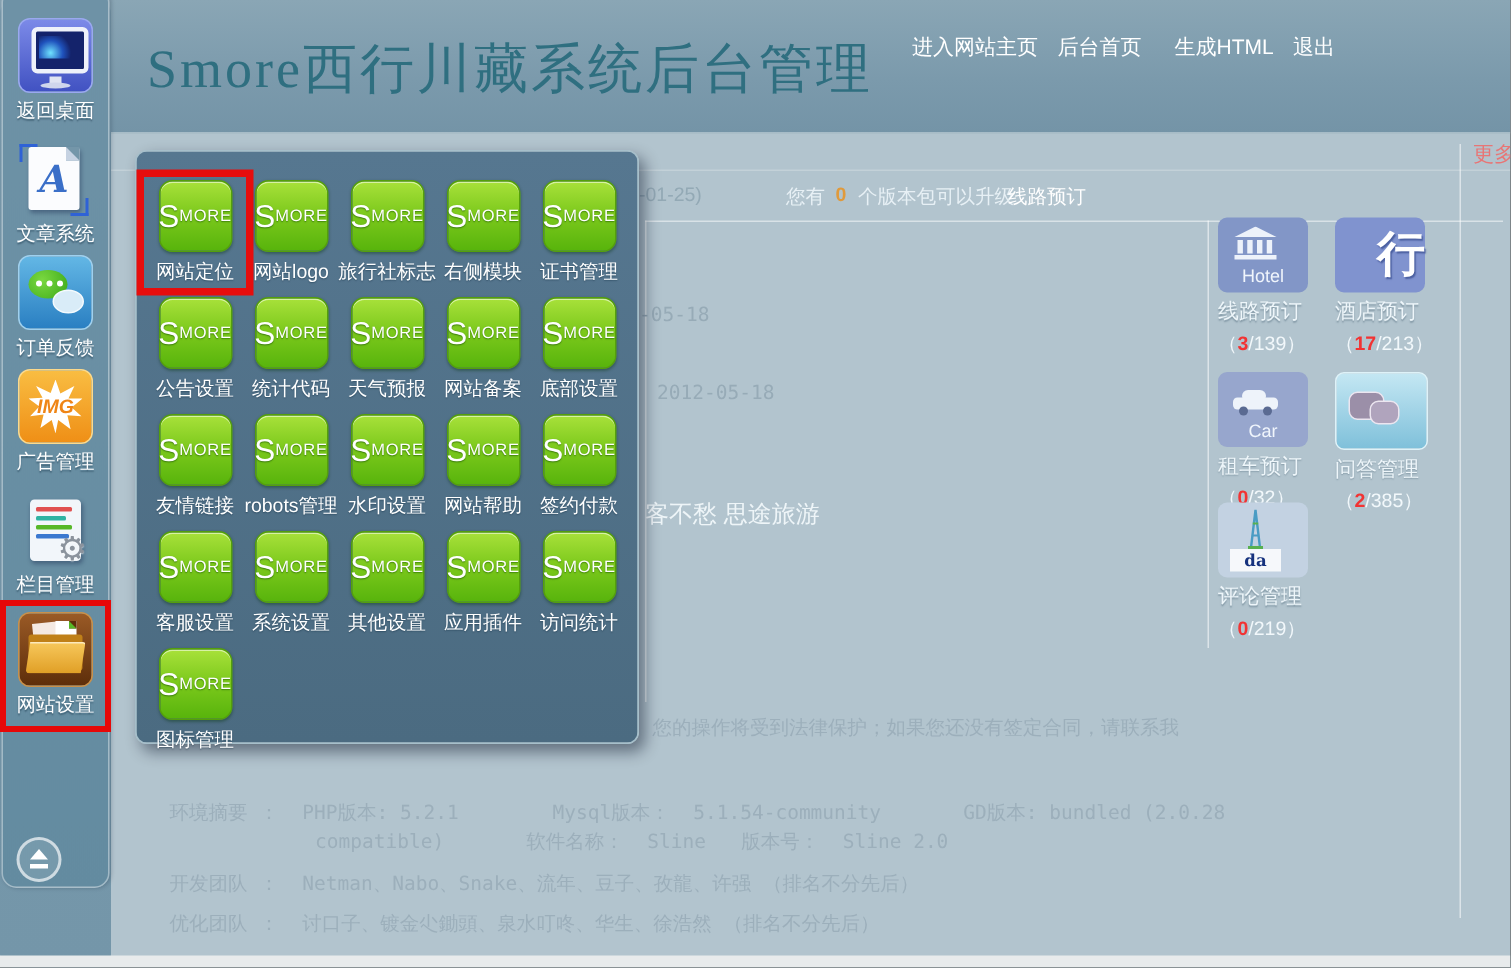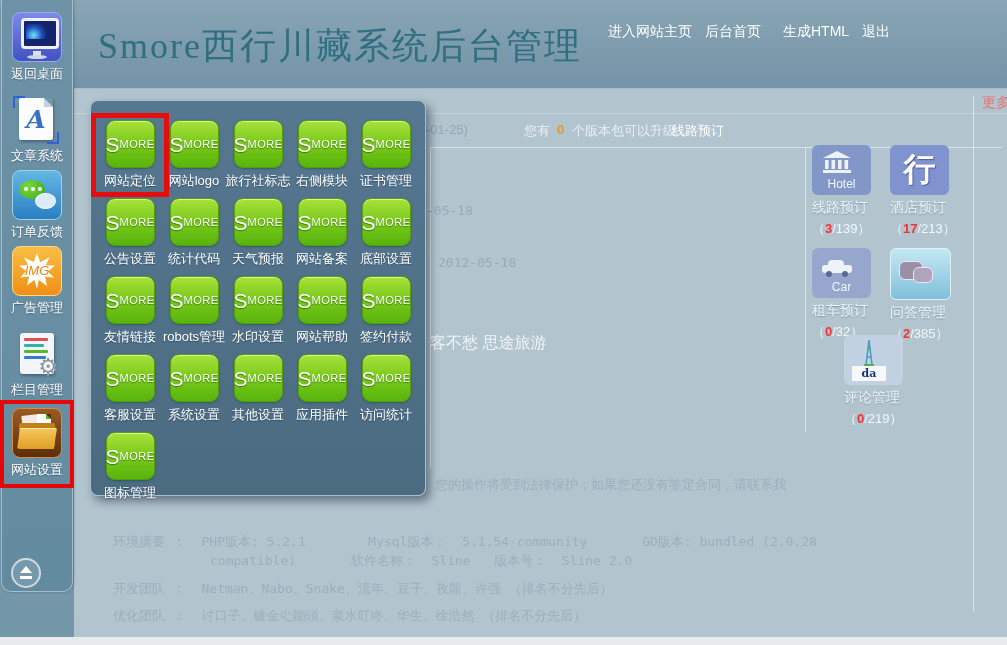--- a/index.html
+++ b/index.html
@@ -90,21 +90,21 @@
   .bub1{position:absolute;left:6px;top:9px;width:26px;height:19px;background:radial-gradient(circle at 35% 35%,#7ad840,#3aa818);border-radius:50%;}
   .bub1 i{position:absolute;left:5px;top:7px;width:4px;height:4px;background:#fff;border-radius:50%;
           box-shadow:7px 0 0 #fff,14px 0 0 #fff;}
   .bub2{position:absolute;left:22px;top:22px;width:19px;height:14px;background:#d9ecf8;border-radius:50%;border:1px solid #f4fafd;}
 
   
   .adico{background:linear-gradient(180deg,#f9bd42,#ef8f16);border:1px solid #fbd98c;border-radius:8px;}
   .burst{position:absolute;left:6px;top:6px;width:36px;height:36px;background:#fff;
          clip-path:polygon(50% 0%,59% 26%,85% 12%,74% 35%,100% 35%,80% 52%,98% 68%,72% 66%,78% 92%,55% 75%,50% 100%,43% 75%,22% 90%,28% 65%,3% 68%,20% 50%,0% 35%,26% 34%,14% 12%,41% 25%);}
   .imgtxt{position:absolute;left:0;top:16px;width:48px;text-align:center;color:#ef8516;
-          font-size:13px;font-weight:normal;font-style:italic;}
+          font-size:13px;font-weight:bold;font-style:italic;}
 
   
   .colpage{position:absolute;left:7px;top:3px;width:34px;height:41px;background:#f2f6fa;border-radius:3px;
            box-shadow:1px 2px 3px rgba(10,20,60,.35);}
   .colpage b{position:absolute;left:4px;height:3px;width:24px;border-radius:1px;}
   .cb0{top:5px;background:#e05050;}
   .cb1{top:11px;background:#2fb3a3;width:20px !important;}
   .cb2{top:17px;background:#57b827;}
   .cb3{top:23px;background:#3a78d0;width:22px !important;}
   .gear{position:absolute;right:-4px;bottom:-4px;font-size:22px;color:#8b939d;
@@ -146,29 +146,29 @@
          background:linear-gradient(180deg,#a8e13a 0%,#7cc91c 48%,#58b40c 100%);
          border:1px solid #549f0b;
          box-shadow:inset 0 1px 0 rgba(255,255,255,.55),0 1px 2px rgba(0,50,0,.35);
          display:flex;align-items:center;justify-content:center;}
   .smore .s{color:#fff;font-size:21px;line-height:1;text-shadow:0 1px 1px rgba(30,90,0,.7);}
   .smore .rest{color:#fff;font-size:11px;letter-spacing:.5px;text-shadow:0 1px 1px rgba(30,90,0,.7);}
   .hl{outline:5px solid #e60d0d;outline-offset:2px;}
 
   
   .module{position:absolute;width:64px;z-index:2;}
-  .mico{position:relative;width:59px;height:50px;border-radius:6px;cursor:pointer;}
+  .mico{position:relative;width:32px;height:50px;border-radius:6px;cursor:pointer;padding-left:28px;}
   .mlabel{margin-top:4px;color:#eef6fa;font-size:14px;white-space:nowrap;text-shadow:0 1px 1px rgba(40,70,90,.35);}
   .mcount{margin-top:3px;color:#f2f8fb;font-size:13px;white-space:nowrap;}
   .mcount .new{color:#f23333;font-weight:bold;}
   .m0{left:812px;top:145px;}
   .m1{left:890px;top:145px;}
   .m2{left:812px;top:248px;}
   .m3{left:890px;top:248px;}
-  .m4{left:844px;top:335px;}
+  .m4{left:812px;top:335px;}
   .hotelbg{background:#8296c7;}
   .xingbg{background:#8093cf;display:flex;align-items:center;justify-content:center;}
   .xingbg span{color:#fff;font-size:32px;font-weight:bold;text-shadow:1px 1px 1px #4a5fa0;}
   .carbg{background:#97a6cd;}
   .qabg{background:linear-gradient(180deg,#c4e7f3,#7fc0da);border:1px solid #def2f8;}
   .dabg{background:#c3d2e2;}
   .micotxt{position:absolute;left:0;bottom:4px;width:100%;text-align:center;color:#f0f5fc;font-size:12px;}
   .dastrip{position:absolute;left:8px;bottom:4px;width:34px;height:15px;background:rgba(255,255,255,.85);
            text-align:center;color:#16327e;font-size:11px;font-weight:bold;font-family:"DejaVu Serif",serif;line-height:15px;}
   .bank{position:absolute;left:10px;top:6px;}

